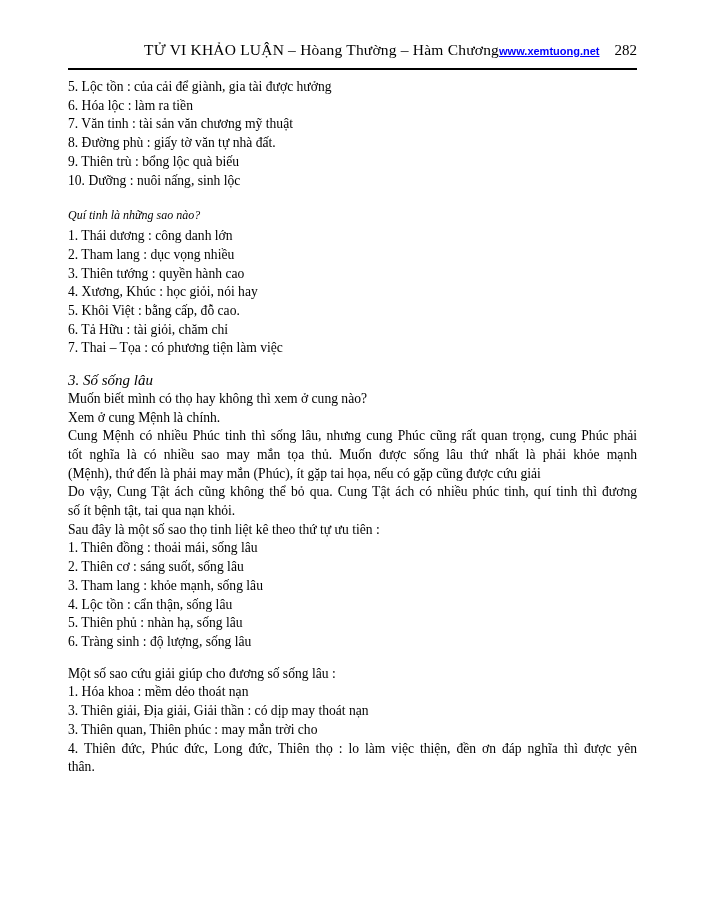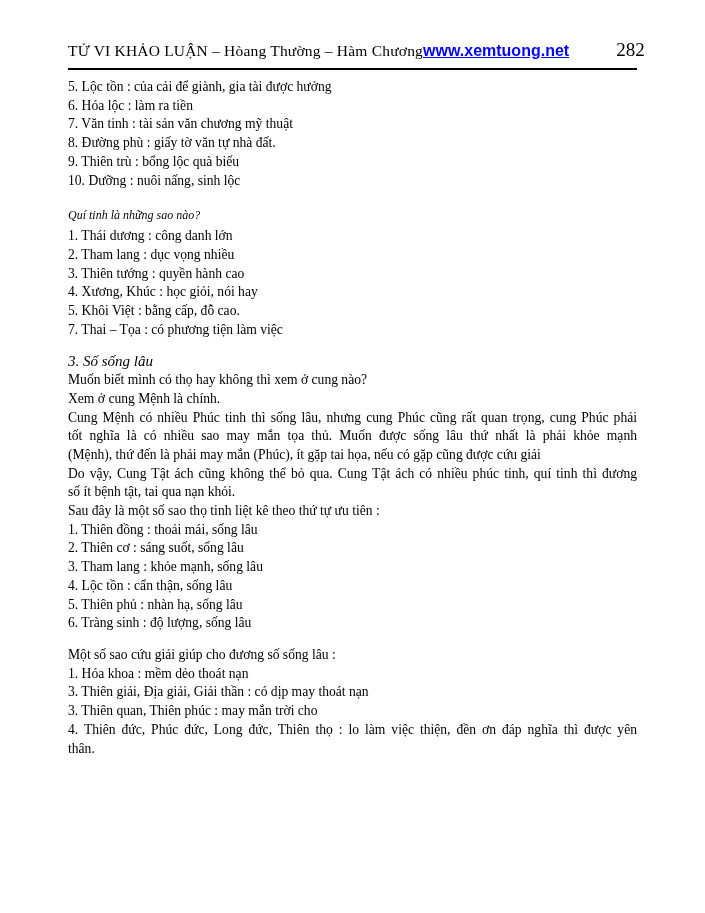--- a/index.html
+++ b/index.html
@@ -11,45 +11,44 @@
     color: #000000;
     font-family: "Liberation Serif", serif;
     box-sizing: border-box;
     overflow: hidden;
   }
   .inner {
     padding: 40px 68px 0 68px;
   }
   .header-row {
     display: flex;
-    justify-content: space-between;
+    justify-content: flex-end;
     align-items: baseline;
     line-height: 20px;
     white-space: nowrap;
   }
   .header-title {
     font-size: 15.5px;
     letter-spacing: 0.2px;
   }
   .header-right {
     display: flex;
     align-items: baseline;
     gap: 15px;
   }
   .header-link {
     font-family: "Liberation Sans", sans-serif;
     font-weight: bold;
-    font-size: 16px;
+    font-size: 11px;
     color: #0000ff;
     text-decoration: underline;
     cursor: pointer;
   }
   .page-num {
-    font-size: 19px;
-    margin-left: 32px;
+    font-size: 15px;
   }
   .rule {
     border-bottom: 2px solid #000000;
     margin-top: 7px;
   }
   main {
     margin-top: 8px;
   }
   .line {
     font-size: 13.6px;
@@ -92,20 +91,21 @@
         <div class="line">7. Văn tinh : tài sản văn chương mỹ thuật</div>
         <div class="line">8. Đường phù : giấy tờ văn tự nhà đất.</div>
         <div class="line">9. Thiên trù : bổng lộc quà biếu</div>
         <div class="line">10. Dưỡng : nuôi nấng, sinh lộc</div>
         <div class="line heading gap">Quí tinh là những sao nào?</div>
         <div class="line">1. Thái dương : công danh lớn</div>
         <div class="line">2. Tham lang : dục vọng nhiều</div>
         <div class="line">3. Thiên tướng : quyền hành cao</div>
         <div class="line">4. Xương, Khúc : học giỏi, nói hay</div>
         <div class="line">5. Khôi Việt : bằng cấp, đỗ cao.</div>
+        <div class="line">6. Tả Hữu : tài giỏi, chăm chỉ</div>
         <div class="line">7. Thai – Tọa : có phương tiện làm việc</div>
         <div class="line subheading gap">3. Số sống lâu</div>
         <div class="line">Muốn biết mình có thọ hay không thì xem ở cung nào?</div>
         <div class="line">Xem ở cung Mệnh là chính.</div>
         <div class="line just">Cung Mệnh có nhiều Phúc tinh thì sống lâu, nhưng cung Phúc cũng rất quan trọng, cung Phúc phải</div>
         <div class="line just">tốt nghĩa là có nhiều sao may mắn tọa thủ. Muốn được sống lâu thứ nhất là phải khỏe mạnh</div>
         <div class="line">(Mệnh), thứ đến là phải may mắn (Phúc), ít gặp tai họa, nếu có gặp cũng được cứu giải</div>
         <div class="line just">Do vậy, Cung Tật ách cũng không thể bỏ qua. Cung Tật ách có nhiều phúc tinh, quí tinh thì đương</div>
         <div class="line">số ít bệnh tật, tai qua nạn khỏi.</div>
         <div class="line">Sau đây là một số sao thọ tinh liệt kê theo thứ tự ưu tiên :</div>

